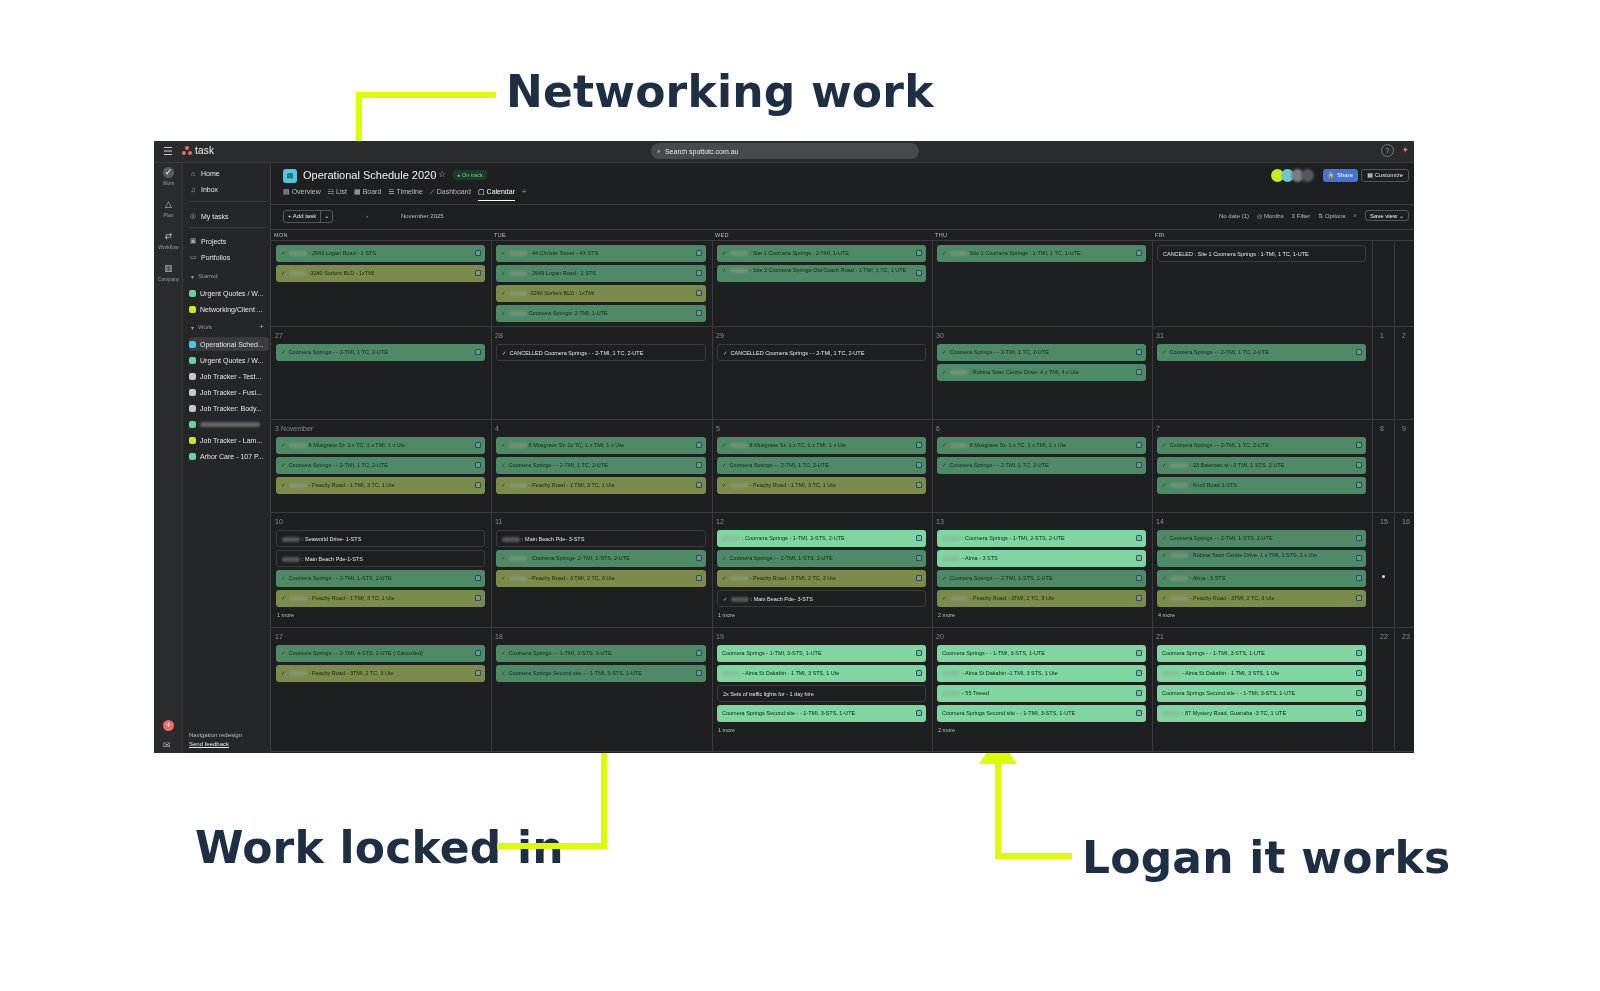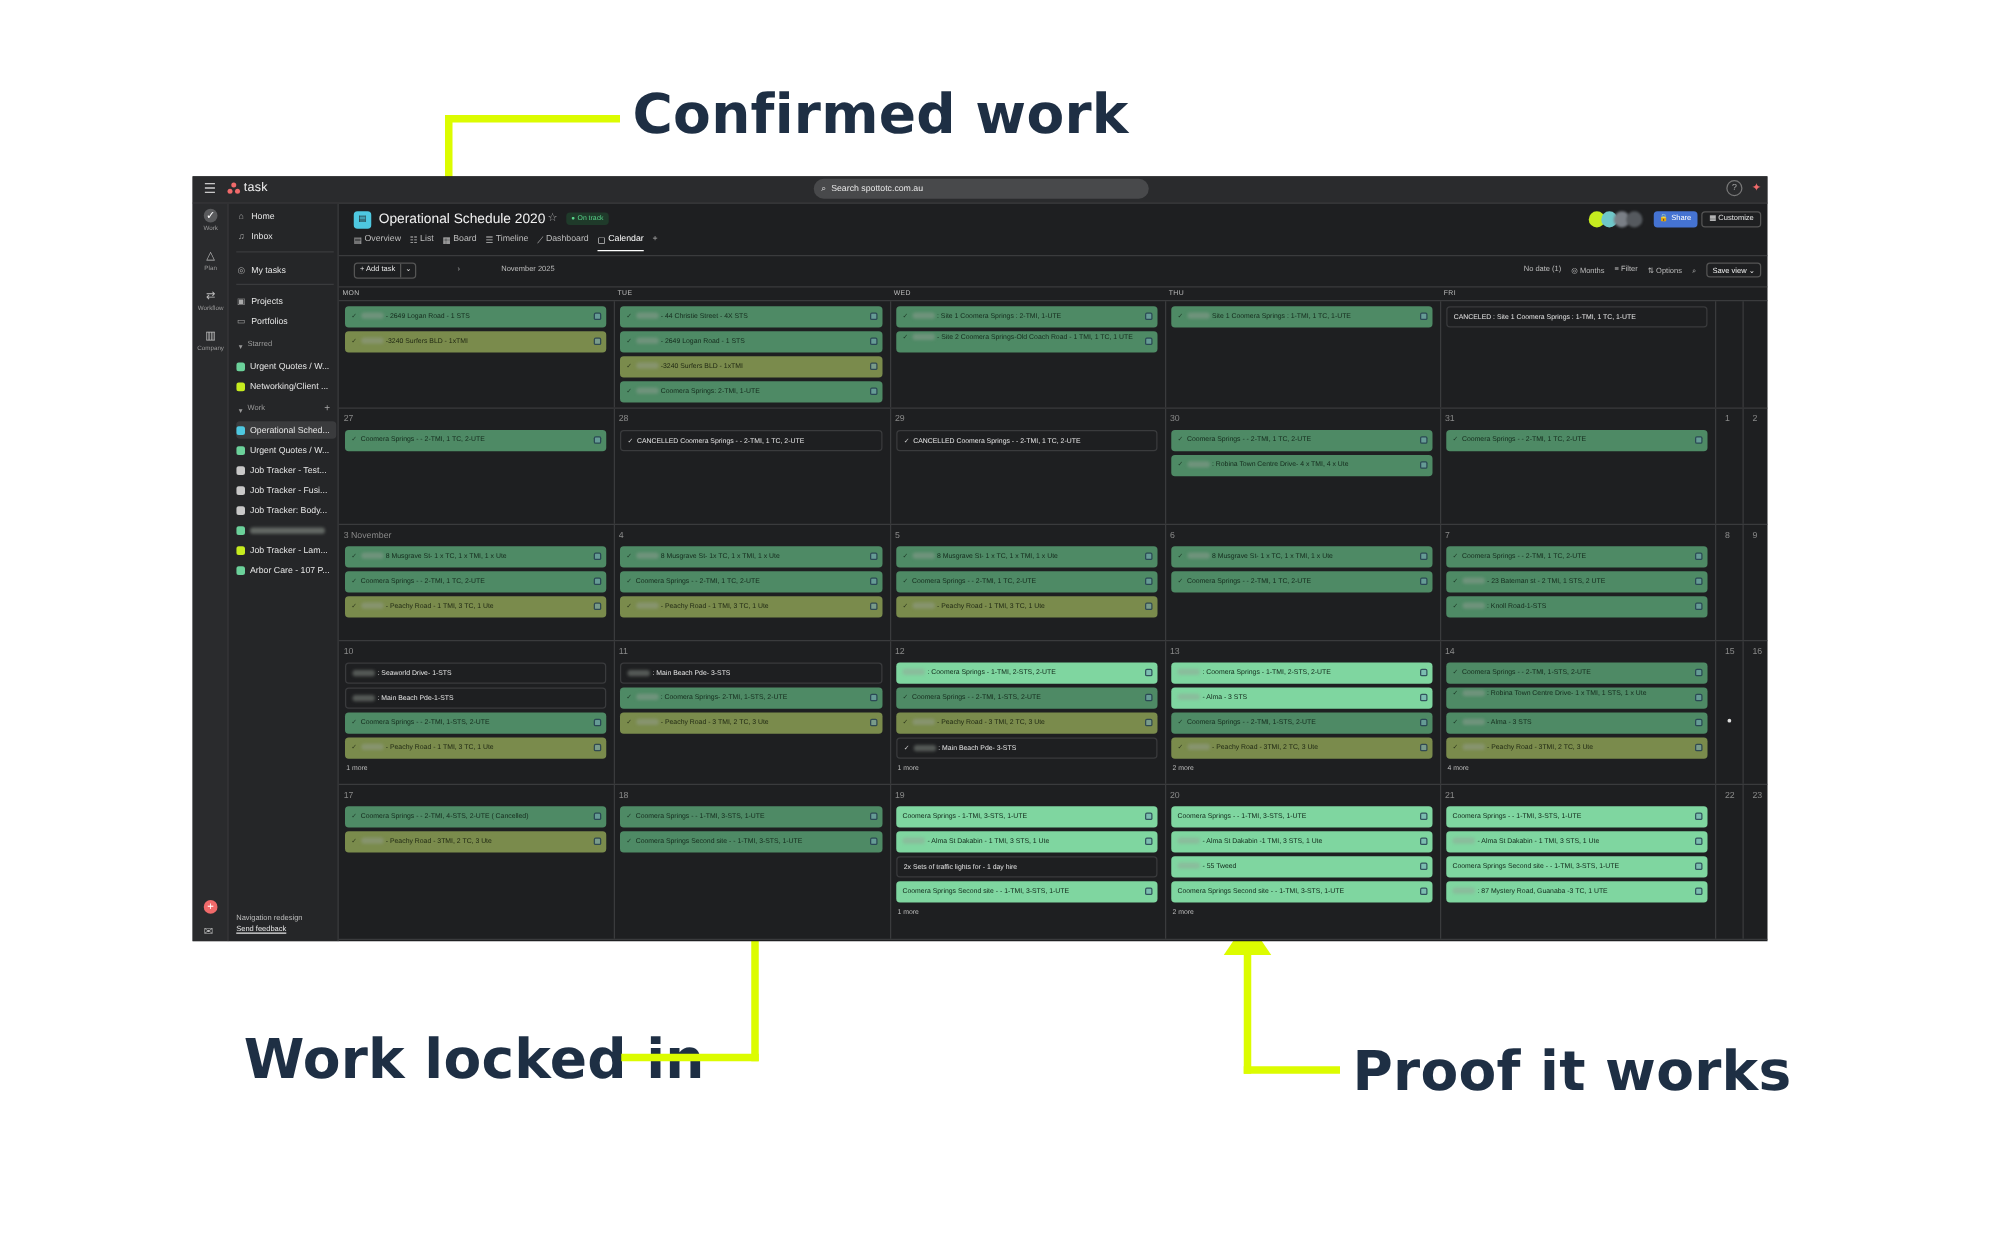--- a/index.html
+++ b/index.html
@@ -81,23 +81,23 @@
   .event.dark { background: #1e1f21; border: 1px solid #3a3b3d; color: #e6e6e6; }
   .event .chk { margin-right: 3px; opacity: 0.85; }
   .event .blur { display: inline-block; width: 18px; height: 5px; vertical-align: middle; border-radius: 3px; background: rgba(150,160,150,0.45); filter: blur(1.2px); margin-right: 2px; }
   .event .ebox { position: absolute; right: 4px; top: 5px; width: 6px; height: 6px; border-radius: 1.5px; border: 1px solid rgba(20,40,60,0.7); background: rgba(120,170,190,0.55); }
   .more-link { position: absolute; font-size: 5.5px; color: #bdbdbd; }
   .weekend-dot { position: absolute; width: 3px; height: 3px; border-radius: 50%; background: #ddd; }
 </style>
 </head>
 <body>
 
-<div class="annot-text" style="left:506px; top:66px;">Confirmed work</div>
+<div class="annot-text" style="left:506px; top:66px;">Networking work</div>
 <div class="annot-text" style="left:195px; top:822px;">Work locked in</div>
-<div class="annot-text" style="left:1082px; top:832px;">Proof it works</div>
+<div class="annot-text" style="left:1082px; top:832px;">Logan it works</div>
 
 <div>
   <div class="arrow-line" style="left:356px; top:92px; width:140px; height:6px;"></div>
   <div class="arrow-line" style="left:356px; top:92px; width:6px; height:120px;"></div>
   <div class="arrow-head" style="left:340px; top:210px; border-left:19px solid transparent; border-right:19px solid transparent; border-top:28px solid #dcfc00;"></div>
 </div>
 <div>
   <div class="arrow-line" style="left:497px; top:843px; width:110px; height:6px;"></div>
   <div class="arrow-line" style="left:601px; top:728px; width:6px; height:121px;"></div>
   <div class="arrow-head" style="left:585px; top:704px; border-left:19px solid transparent; border-right:19px solid transparent; border-bottom:28px solid #dcfc00;"></div>

